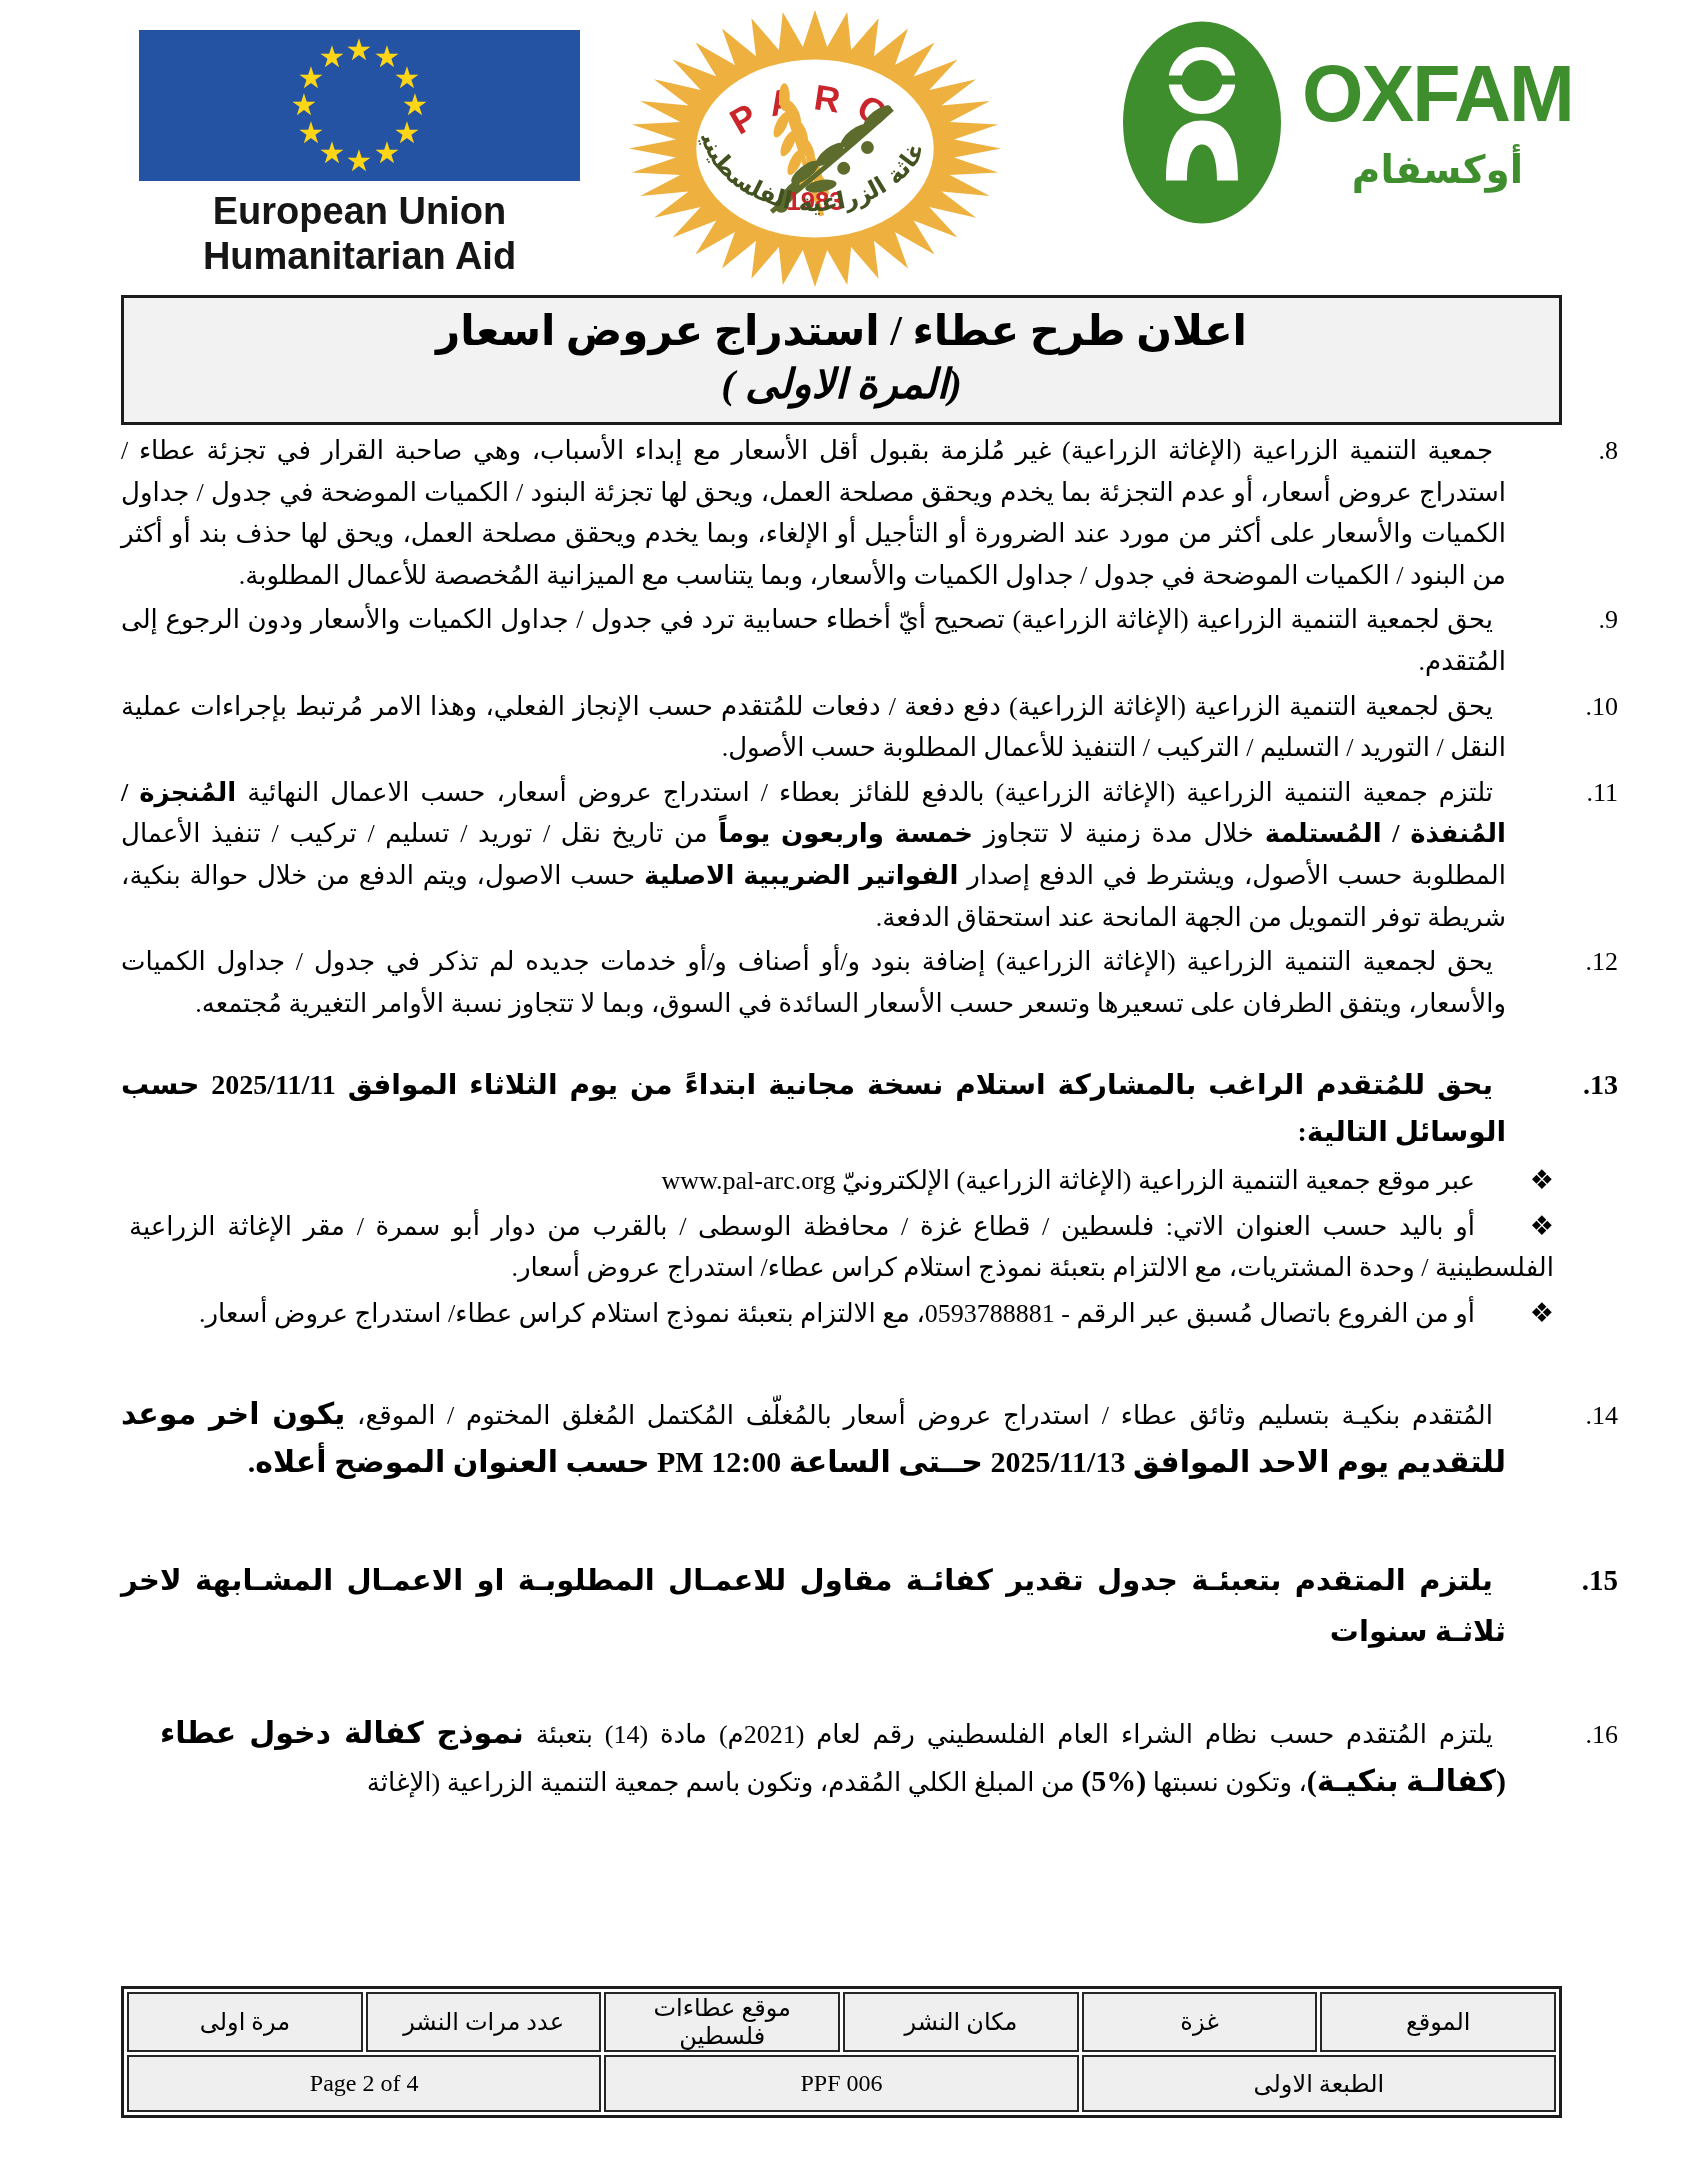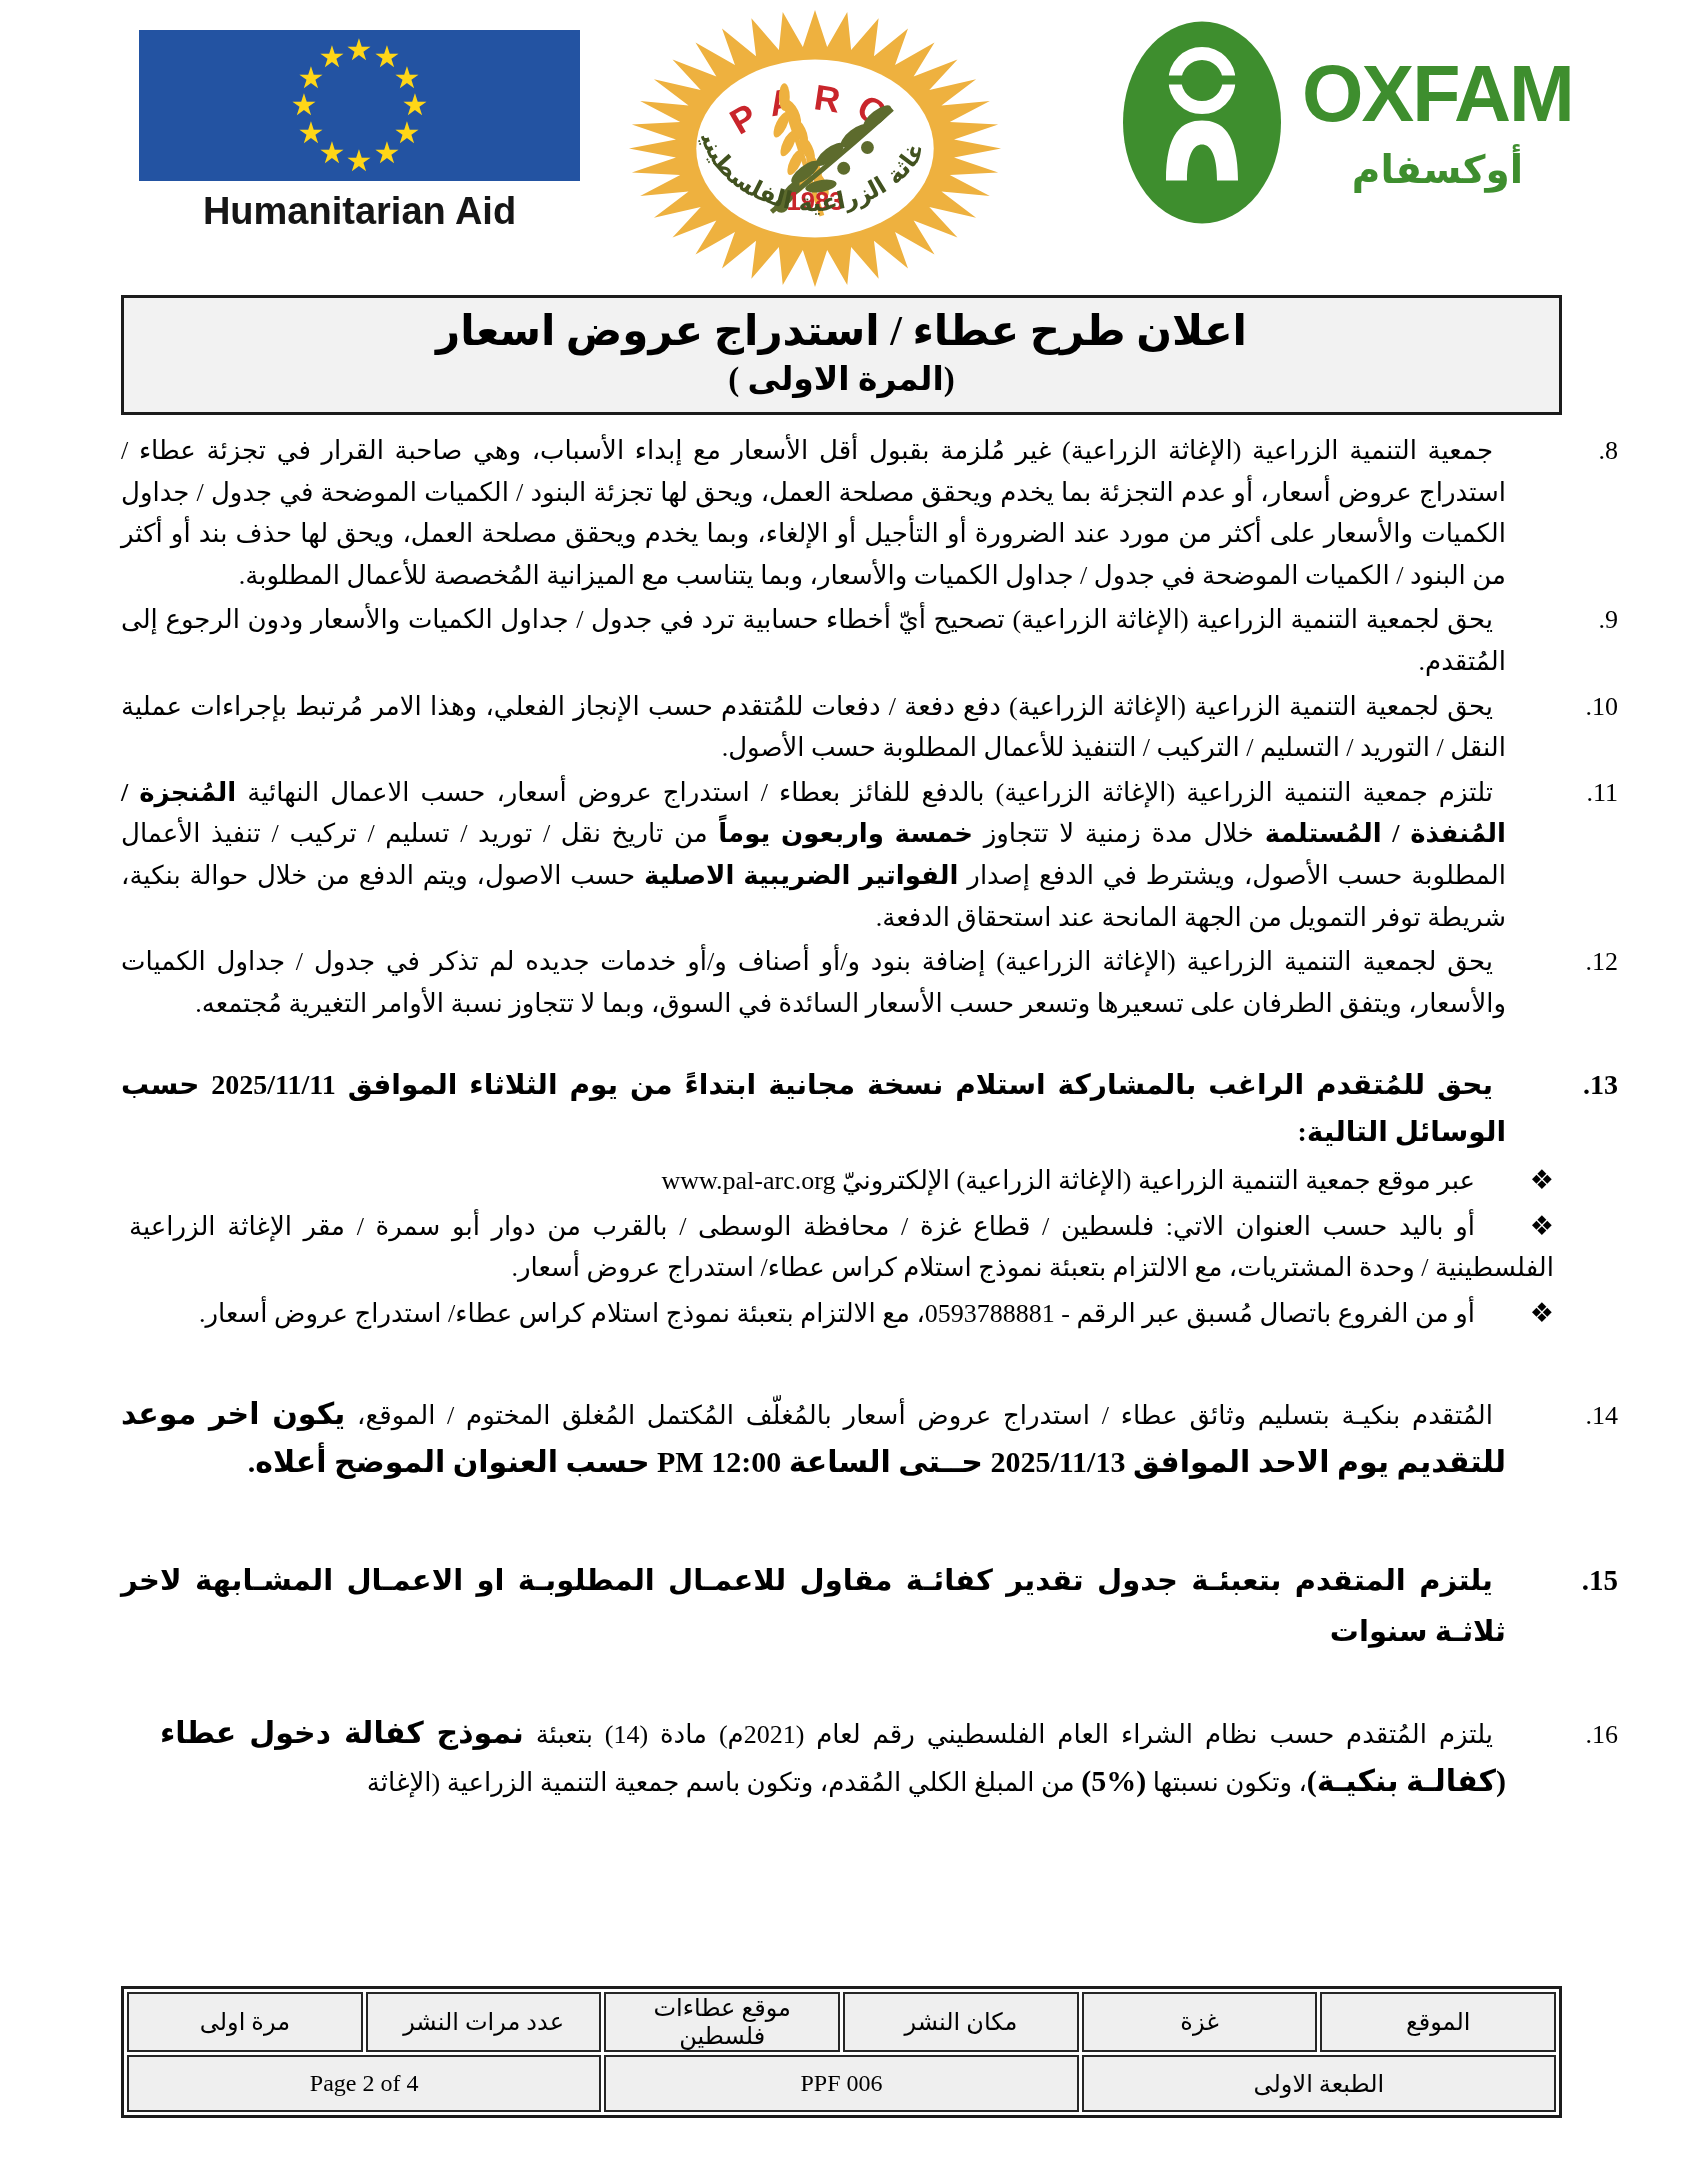--- a/index.html
+++ b/index.html
@@ -25,21 +25,21 @@
   .oxfam-text{display:flex;flex-direction:column;align-items:center;padding-top:34px;}
   .oxfam-name{font-family:"Liberation Sans",sans-serif;font-weight:800;font-size:79px;line-height:1;
               letter-spacing:-2px;color:var(--oxfam-green);}
   .oxfam-ar{font-family:"DejaVu Sans",sans-serif;font-weight:600;font-size:39px;line-height:1.1;
             color:var(--oxfam-green);margin-top:16px;direction:rtl;}
 
   
   .title-box{position:absolute;left:121px;right:121px;top:295px;border:3px solid var(--line);
              background:var(--box-bg);text-align:center;direction:rtl;padding:6px 0 12px;}
   .title-l1{font-size:42px;font-weight:bold;line-height:1.3;}
-  .title-l2{font-size:33px;font-weight:bold;line-height:1.25;}
+  .title-l2{font-size:41px;font-weight:bold;line-height:1.25;font-style:italic;}
 
   
   .content{position:absolute;left:121px;right:121px;top:430px;direction:rtl;text-align:justify;
            font-size:26px;line-height:1.60;}
   .item{padding-right:56px;text-indent:-56px;margin:0 0 3px 0;}
   .item .num{display:inline-block;min-width:69px;text-align:right;}
   .item.bullet{padding-right:0;text-indent:0;margin:2px 8px;}
   .item.bullet .num{min-width:79px;}
   .dia{font-family:"DejaVu Sans",sans-serif;font-size:27px;}
   .b{font-weight:bold;}
@@ -75,20 +75,21 @@
           <span class="star" style="left: 268px; top: 103px;">★</span>
           <span class="star" style="left: 248px; top: 123px;">★</span>
           <span class="star" style="left: 220px; top: 131px;">★</span>
           <span class="star" style="left: 193px; top: 123px;">★</span>
           <span class="star" style="left: 172px; top: 103px;">★</span>
           <span class="star" style="left: 165px; top: 75px;">★</span>
           <span class="star" style="left: 172px; top: 48px;">★</span>
           <span class="star" style="left: 193px; top: 27px;">★</span>
         </div>
       <div class="eu-text">
+        <div>European Union</div>
         <div>Humanitarian Aid</div>
       </div>
     </div>
 
     <div class="parc-block">
       <svg viewBox="0 0 380 288" width="376" height="285">
         <polygon fill="var(--parc-gold)" points="378.0,144.0 330.5,153.0 375.1,168.3 326.2,170.7 366.7,191.9 317.8,187.5 352.8,214.0 305.5,203.1 334.0,234.0 289.7,216.8 310.8,251.2 270.9,228.4 284.0,265.2 249.6,237.3 254.3,275.6 226.5,243.5 222.6,281.9 202.3,246.6 190.0,284.0 177.7,246.6 157.4,281.9 153.5,243.5 125.7,275.6 130.4,237.3 96.0,265.2 109.1,228.4 69.2,251.2 90.3,216.8 46.0,234.0 74.5,203.1 27.2,214.0 62.2,187.5 13.3,191.9 53.8,170.7 4.9,168.3 49.5,153.0 2.0,144.0 49.5,135.0 4.9,119.7 53.8,117.3 13.3,96.1 62.2,100.5 27.2,74.0 74.5,84.9 46.0,54.0 90.3,71.2 69.2,36.8 109.1,59.6 96.0,22.8 130.4,50.7 125.7,12.4 153.5,44.5 157.4,6.1 177.7,41.4 190.0,4.0 202.3,41.4 222.6,6.1 226.5,44.5 254.3,12.4 249.6,50.7 284.0,22.8 270.9,59.6 310.8,36.8 289.7,71.2 334.0,54.0 305.5,84.9 352.8,74.0 317.8,100.5 366.7,96.1 326.2,117.3 375.1,119.7 330.5,135.0"></polygon>
         <ellipse cx="190" cy="144" rx="120" ry="90" fill="#ffffff"></ellipse>
         <path id="parcTop" d="M 95 154 A 108 92 0 0 1 285 154" fill="none"></path>
         <text font-family="Liberation Sans, sans-serif" font-size="36" font-weight="bold" fill="var(--parc-red)" letter-spacing="16" text-anchor="middle">

